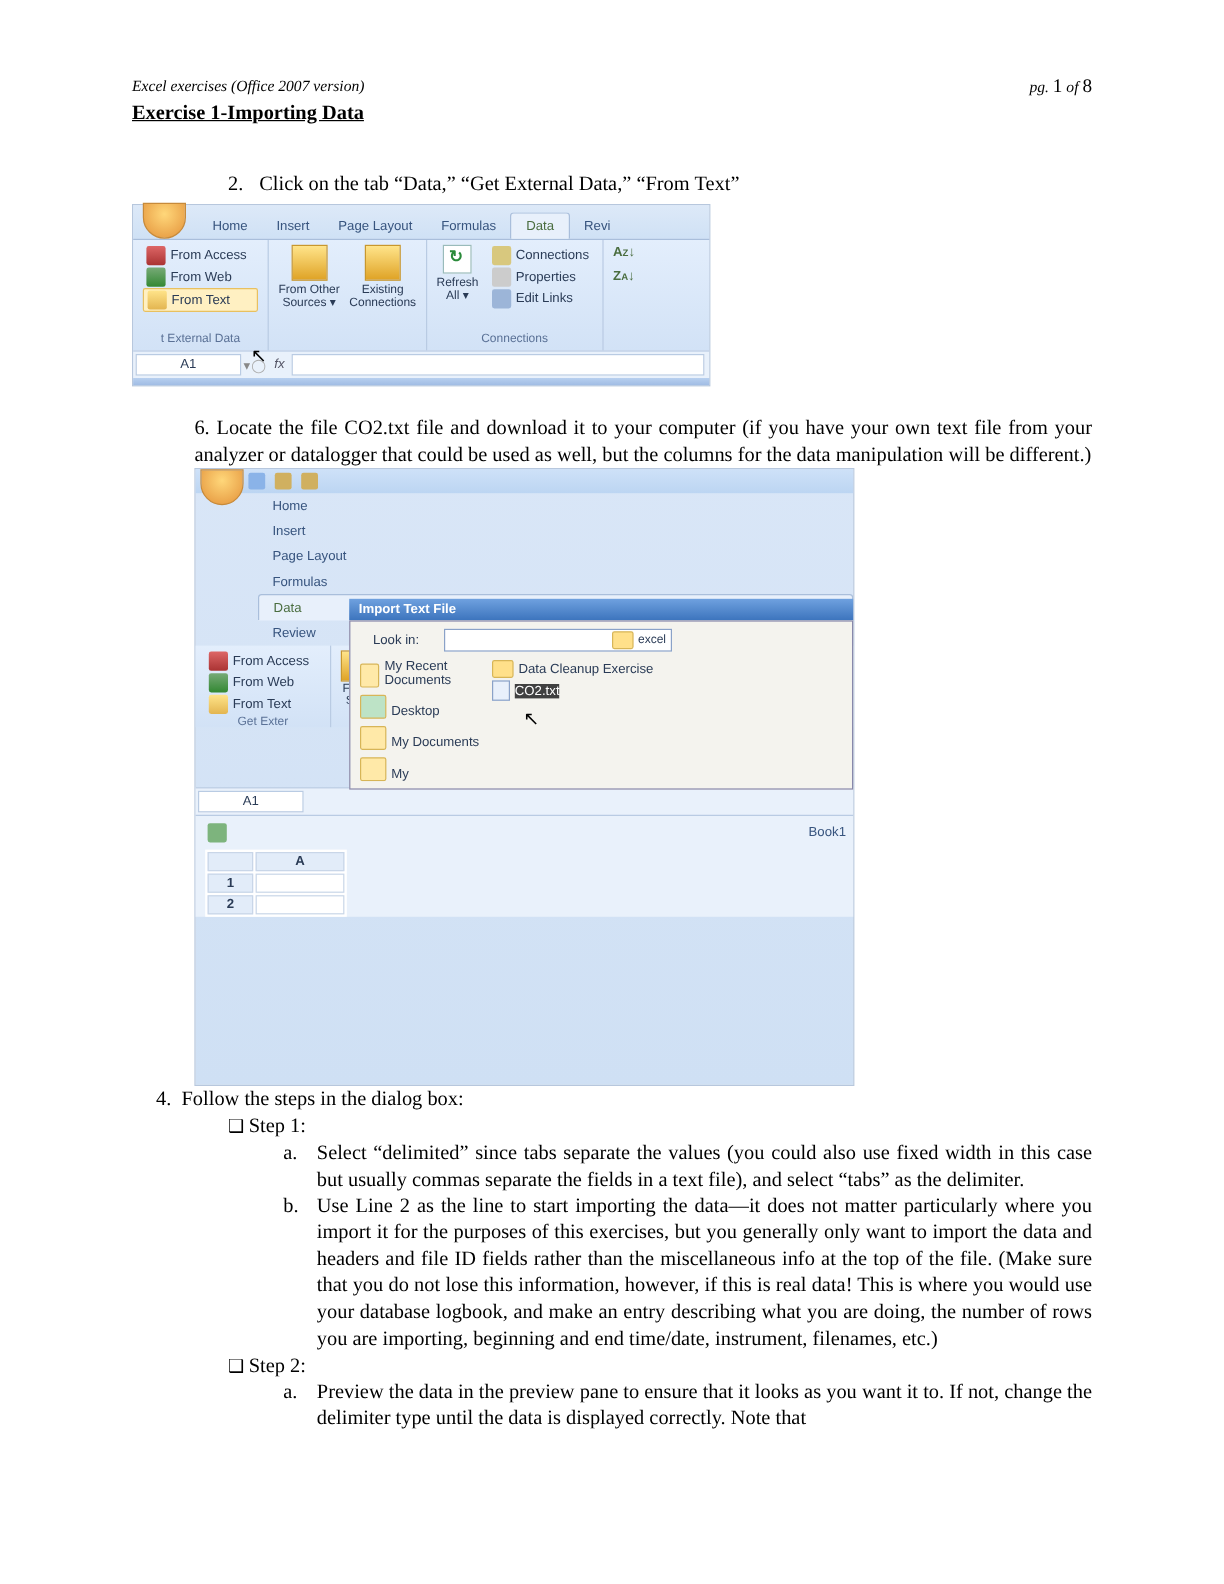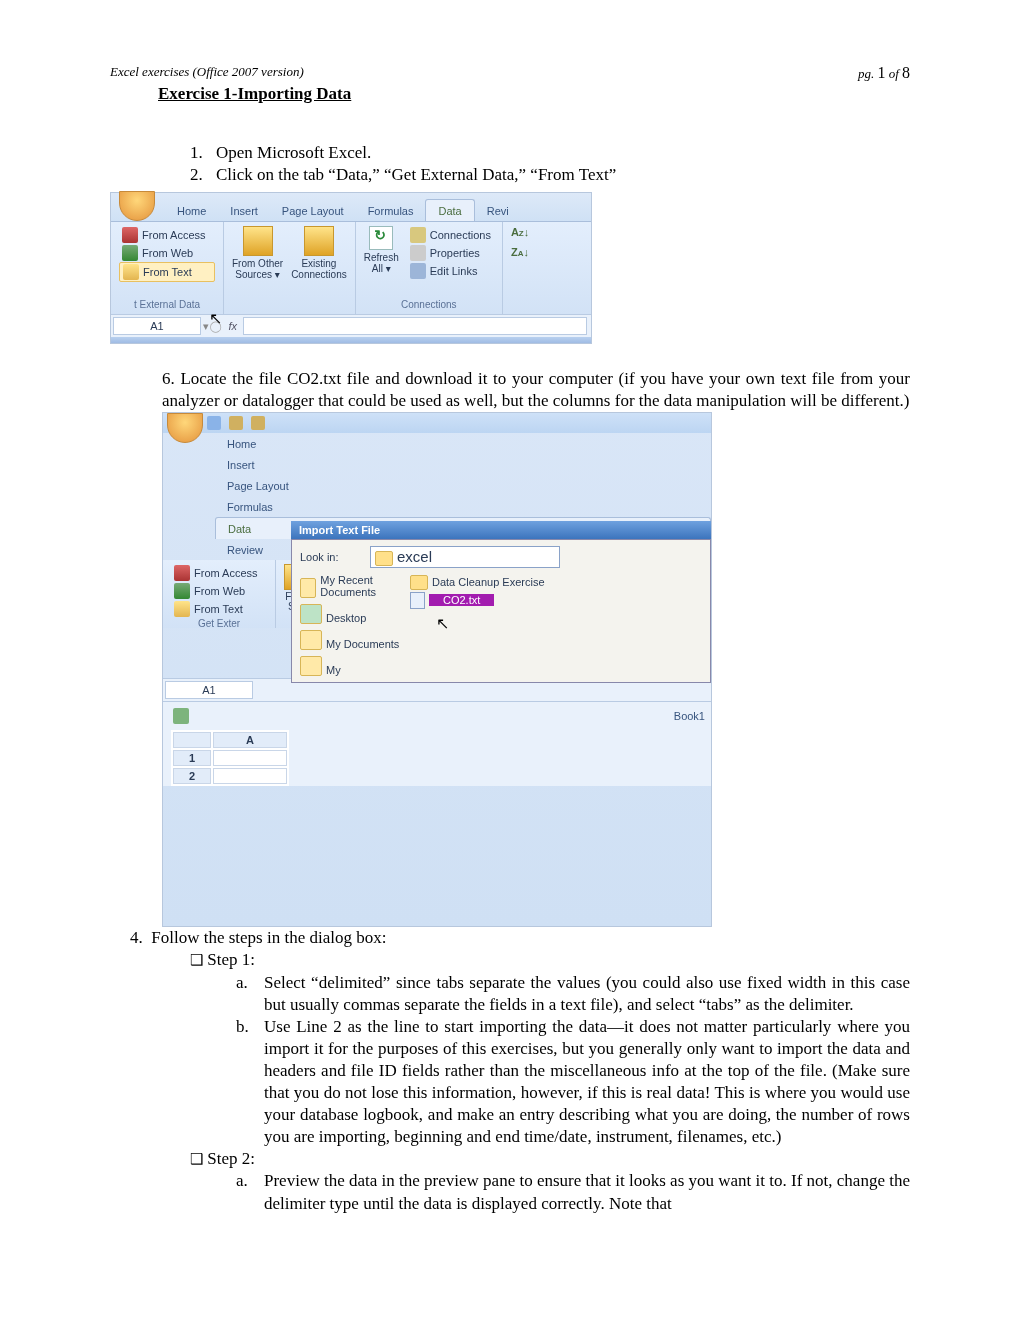--- a/index.html
+++ b/index.html
@@ -25,21 +25,20 @@
   }
   .header-line .pg-big {
     font-style: normal;
     font-size: 16px;
   }
   .title {
     font-weight: bold;
     text-decoration: underline;
     font-size: 17px;
     margin-top: 2px;
-    margin-left: 48px;
   }
   .ol-main {
     margin: 38px 0 0 80px;
     padding: 0;
     list-style: none;
   }
   .ol-main li {
     font-size: 17px;
     line-height: 1.3;
   }
@@ -186,32 +185,33 @@
   }
   .dialog-body {
     background:#f4f3ee;
     border:1px solid #88a;
     padding:6px 8px;
   }
   .lookin { display:flex; align-items:center; gap:10px; margin-bottom:6px;}
   .lookin select, .folder-drop {
     border:1px solid #8aa2c8;
     background:#fff;
-    font-size:15px;
+    font-size:10px;
     padding:1px 4px;
     width:180px;
+    text-align:right;
   }
   .nav-list { display:flex; flex-direction:column; gap:6px; float:left; width:100px;}
   .nav-item { display:flex; align-items:flex-end; gap:4px; font-size:11px;}
   .nav-icon { width:20px;height:18px;background:#ffe9a8;border:1px solid #d7b557;border-radius:2px;}
   .file-pane { margin-left:110px; min-height:70px;}
   .folder-item,.file-item { display:flex; align-items:center; gap:4px; font-size:11px; padding:1px 0;}
   .folder-icon { width:16px;height:13px;background:#ffe08a;border:1px solid #d7b557;border-radius:2px;}
   .file-icon { width:13px;height:15px;background:#e8f0fb;border:1px solid #8aa2c8;}
-  .file-sel { background:#a21caf; color:#fff; padding:0 14px;}
+  .file-sel { background:#404040; color:#fff; padding:0 0;}
   
   .wb { background:#e9f1fb; border-top:1px solid #b9cbe3; padding:4px 0 0 4px;}
   .wb-book { display:flex;align-items:center;gap:4px;font-size:11px;color:#37547e;padding:2px 6px;justify-content:space-between;}
   .wb-grid { background:#fff; margin:4px 0 0 4px; }
   .wb-grid td,.wb-grid th { border:1px solid #c9d6e8; font-size:11px; padding:1px 6px; text-align:center;}
   .wb-grid th.colh { background:#e2ecf9; width:60px;}
   .wb-grid th.rowh { background:#e2ecf9; width:24px;}
   
   .step4 { margin-left:20px; font-size:17px; line-height:1.3;}
   .checklist { list-style:none; padding:0; margin:0 0 0 60px;}
@@ -232,21 +232,20 @@
       <span>pg.</span>
       <span class="pg-big">1</span>
       <span>of</span>
       <span class="pg-big">8</span>
     </span>
   </div>
 
   <div class="title">Exercise 1-Importing Data</div>
 
   <ol class="ol-main">
-    <li><span class="num">1.</span><span>Open Microsoft Excel.</span></li>
     <li><span class="num">2.</span><span>Click on the tab “Data,” “Get External Data,” “From Text”</span></li>
   </ol>
 
   <div class="shot" style="margin-left:0;">
     <div class="tabs">
       <div class="office-btn"></div>
       <div class="tab">Home</div>
       <div class="tab">Insert</div>
       <div class="tab">Page Layout</div>
       <div class="tab">Formulas</div>
@@ -394,21 +393,21 @@
           </div>
           <div class="sort-az" style="color:#a33;">Z<span style="font-size:8px;">A</span></div>
         </div>
       </div>
     </div>
 
     <div style="position:absolute;left:128px;top:108px;right:0;">
       <div class="dialog-hdr">Import Text File</div>
       <div class="dialog-body">
         <div class="lookin">
-          <span style="width:60px;text-align:left;">Look in:</span>
+          <span style="width:60px;text-align:center;">Look in:</span>
           <div class="folder-drop">
             <span class="folder-icon" style="display:inline-block;vertical-align:middle;margin-right:4px;"></span><span>excel</span>
           </div>
         </div>
         <div style="overflow:hidden;">
           <div class="nav-list">
             <div class="nav-item">
                 <span class="nav-icon"></span>
                 <span>My Recent Documents</span>
               </div>

